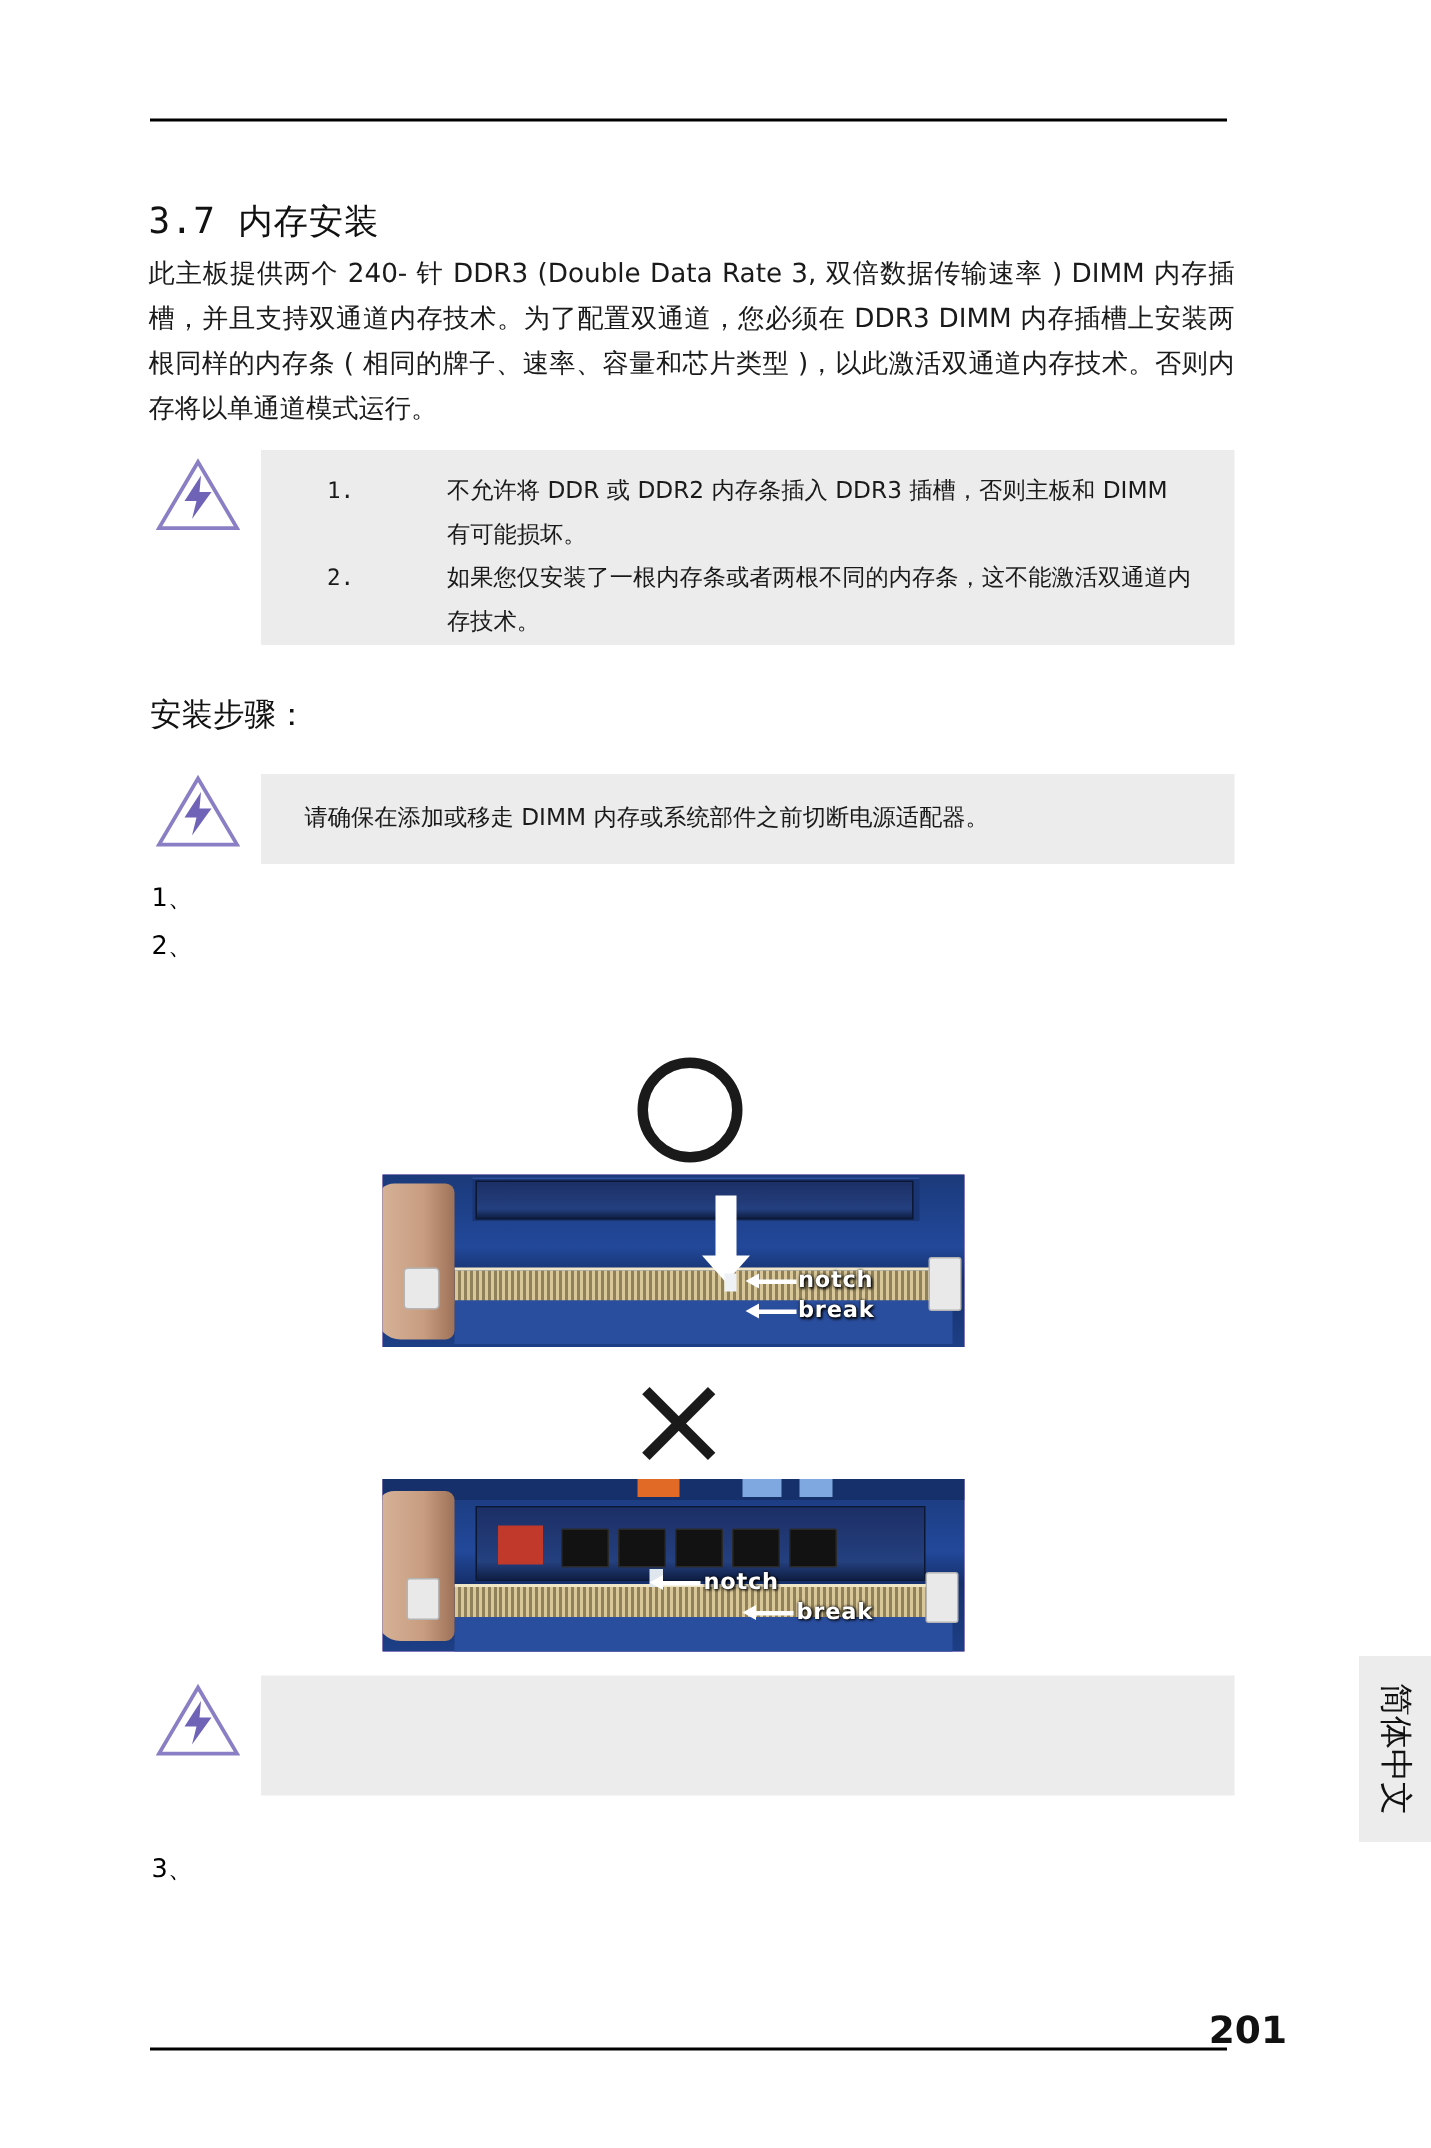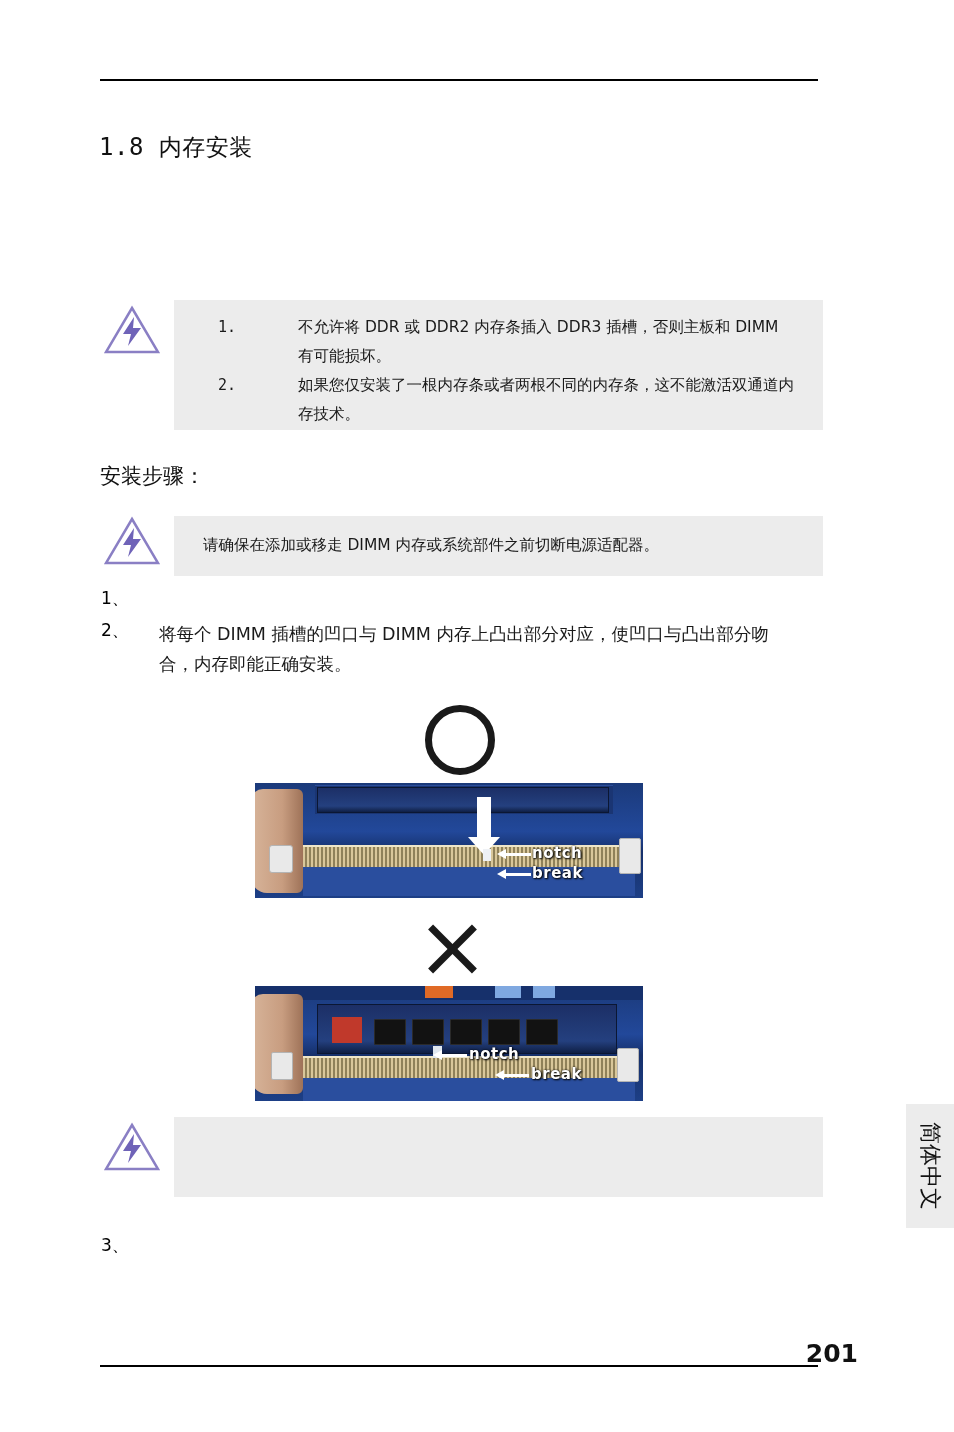--- a/index.html
+++ b/index.html
@@ -307,24 +307,25 @@
   }
 </style>
 </head>
 <body>
 
 <div class="page">
 
   <div class="rule-top"></div>
 
   <div class="h2">
-    <span>1.8</span>
+    <span>3.7</span>
     <span class="cn">内存安装</span>
   </div>
 
+  <div class="body-para">此主板提供两个 240- 针 DDR3 (Double Data Rate 3, 双倍数据传输速率 ) DIMM 内存插槽，并且支持双通道内存技术。为了配置双通道，您必须在 DDR3 DIMM 内存插槽上安装两根同样的内存条 ( 相同的牌子、速率、容量和芯片类型 )，以此激活双通道内存技术。否则内存将以单通道模式运行。</div>
 
   <div class="notebox one"></div>
   <svg class="warn w1" viewBox="0 0 56 50">
     <polygon points="28,3 54,47 2,47" fill="#ffffff" stroke="#8a7fc4" stroke-width="2.5"></polygon>
     <polygon points="30,12 19,29 27,29 24,41 37,23 29,23" fill="#6f63b8"></polygon>
   </svg>
   <div class="note-text note1-item1">
     <span class="note1-num">1.</span>
     <span class="note1-body">不允许将 DDR 或 DDR2 内存条插入 DDR3 插槽，否则主板和 DIMM 有可能损坏。</span>
   </div>
@@ -338,21 +339,20 @@
   <div class="notebox two"></div>
   <svg class="warn w2" viewBox="0 0 56 50">
     <polygon points="28,3 54,47 2,47" fill="#ffffff" stroke="#8a7fc4" stroke-width="2.5"></polygon>
     <polygon points="30,12 19,29 27,29 24,41 37,23 29,23" fill="#6f63b8"></polygon>
   </svg>
   <div class="note-text note2-text">请确保在添加或移走 DIMM 内存或系统部件之前切断电源适配器。</div>
 
   <div class="step-num s1n">1、</div>
 
   <div class="step-num s2n">2、</div>
-  <div class="step s2t">将每个 DIMM 插槽的凹口与 DIMM 内存上凸出部分对应，使凹口与凸出部分吻合，内存即能正确安装。</div>
 
   <div class="ok-circle"></div>
 
   <div class="photo top">
     <div class="pcb"></div>
     <div class="slot-dark" style="top: 2px; left: 60px; right: 30px; height: 28px; background:#1a3573;"></div>
     <div class="ram-stick" style="left: 62px; top: 4px; right: 34px; height: 24px;"></div>
     <div class="slot-gold" style="top: 62px;"></div>
     <div class="slot-dark" style="top: 84px; height: 28px; background:#2a4e9e;"></div>
     <div class="thumb" style="left: -4px; top: 6px; width: 52px; height: 104px;"></div>

